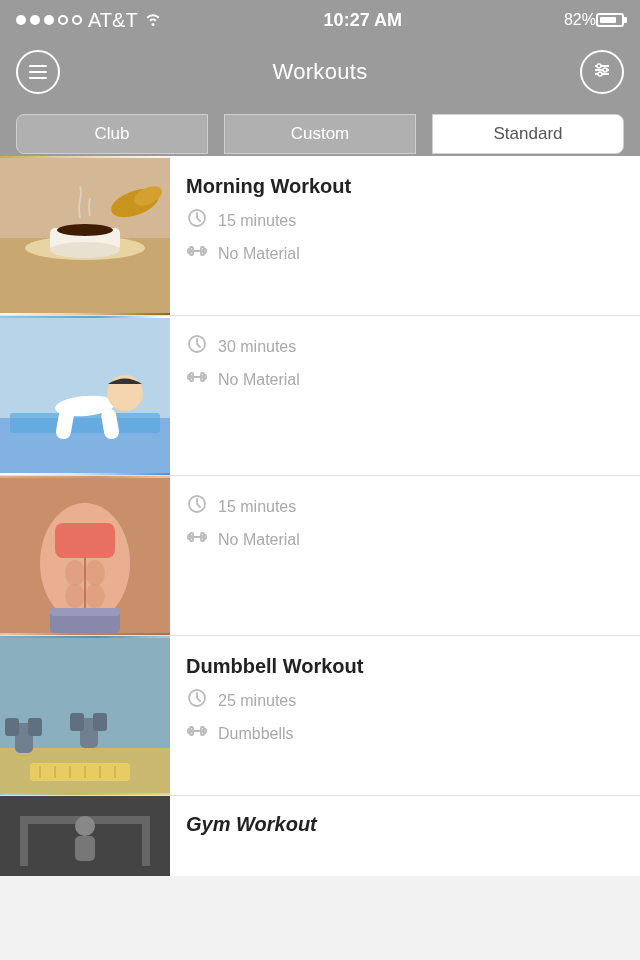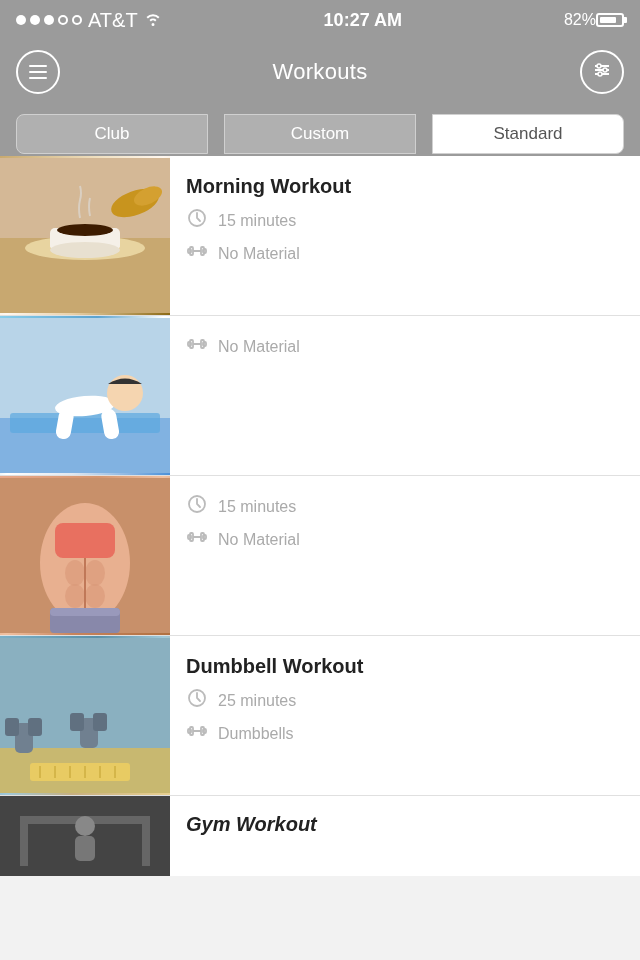--- a/index.html
+++ b/index.html
@@ -374,20 +374,29 @@
         <path d="M108 66 Q125 55 142 66" fill="#333"></path>
 
         <rect x="60" y="90" width="15" height="30" rx="7" fill="white" transform="rotate(10 60 90)"></rect>
         <rect x="100" y="90" width="15" height="30" rx="7" fill="white" transform="rotate(-10 115 90)"></rect>
       </svg>
     </div>
     <div class="workout-info">
       <div class="workout-meta">
         <div class="meta-row">
           <span class="meta-icon">
+            <svg class="clock-svg" viewBox="0 0 20 20" fill="none" stroke="#bbb" stroke-width="1.8">
+              <circle cx="10" cy="10" r="8"></circle>
+              <path d="M10 5v5l3 3" stroke-linecap="round"></path>
+            </svg>
+          </span>
+          <span class="meta-text">30 minutes</span>
+        </div>
+        <div class="meta-row">
+          <span class="meta-icon">
             <svg class="dumbbell-svg" viewBox="0 0 20 20" fill="none" stroke="#bbb" stroke-width="1.8">
               <rect x="1" y="8" width="3" height="4" rx="1"></rect>
               <rect x="16" y="8" width="3" height="4" rx="1"></rect>
               <rect x="3" y="6" width="3" height="8" rx="1"></rect>
               <rect x="14" y="6" width="3" height="8" rx="1"></rect>
               <line x1="6" y1="10" x2="14" y2="10" stroke-width="2"></line>
             </svg>
           </span>
           <span class="meta-text">No Material</span>
         </div>

